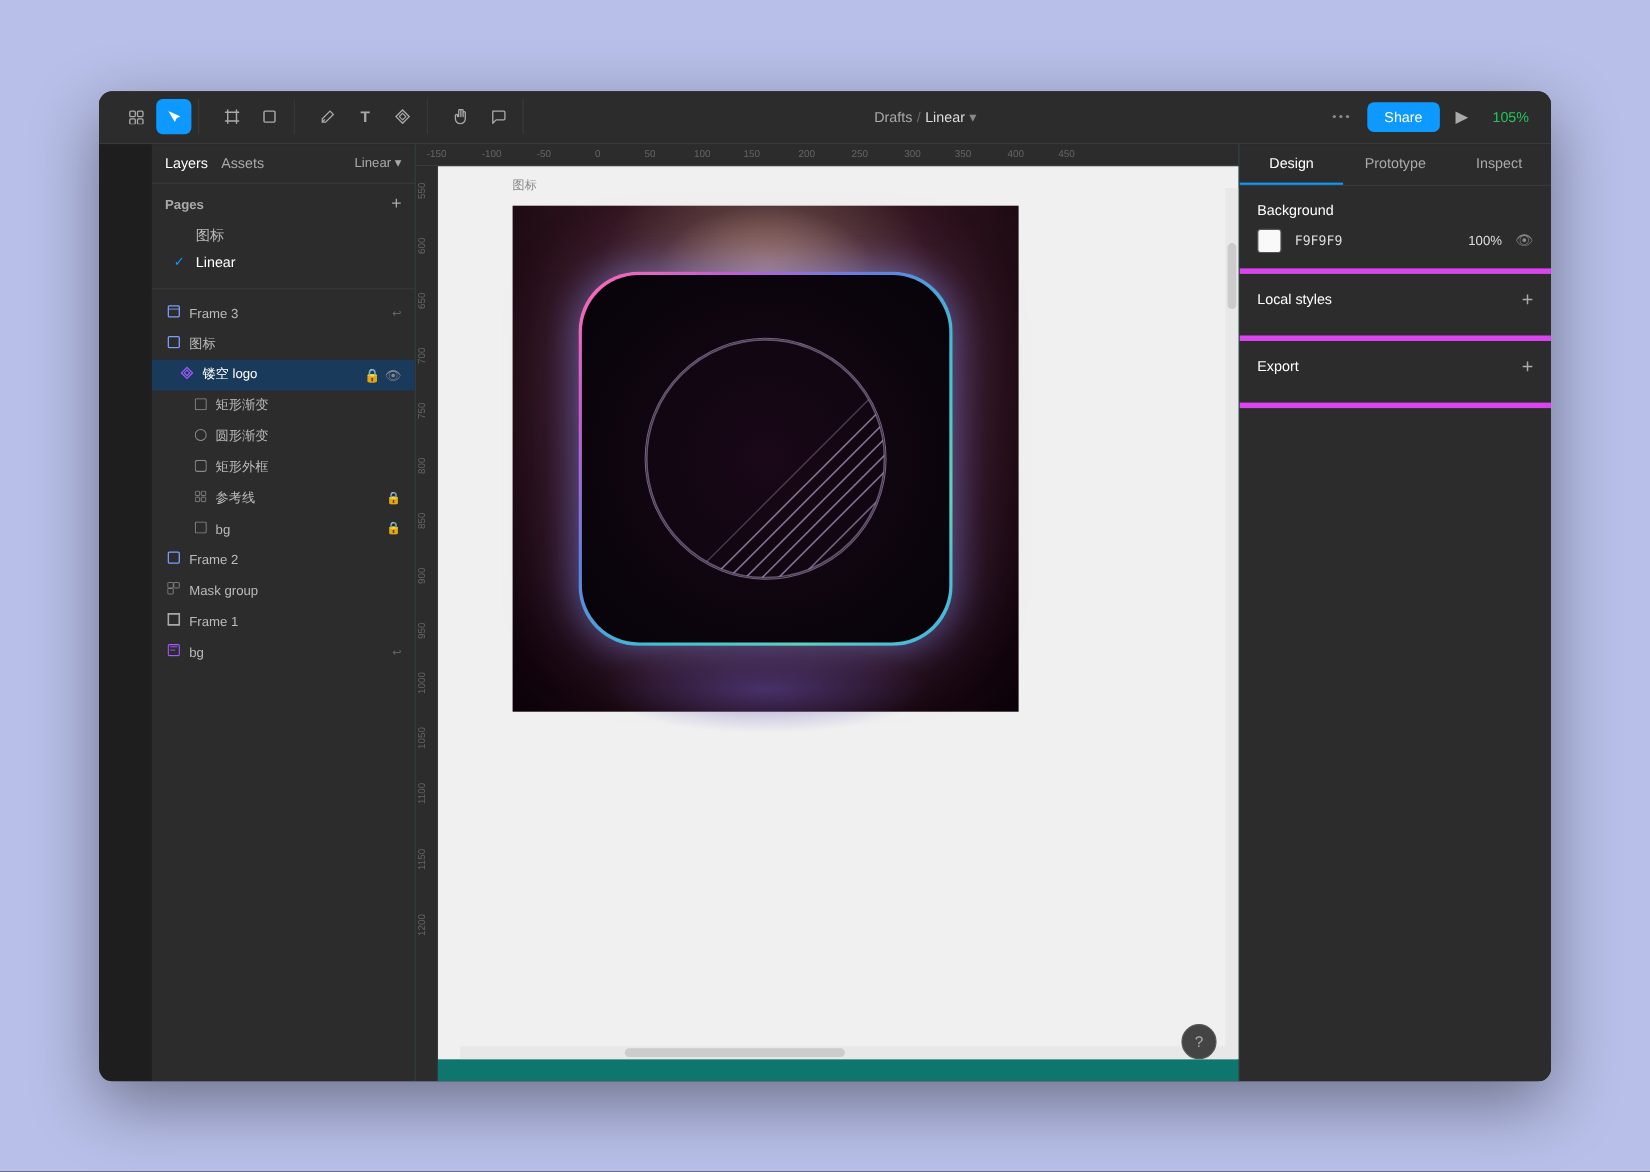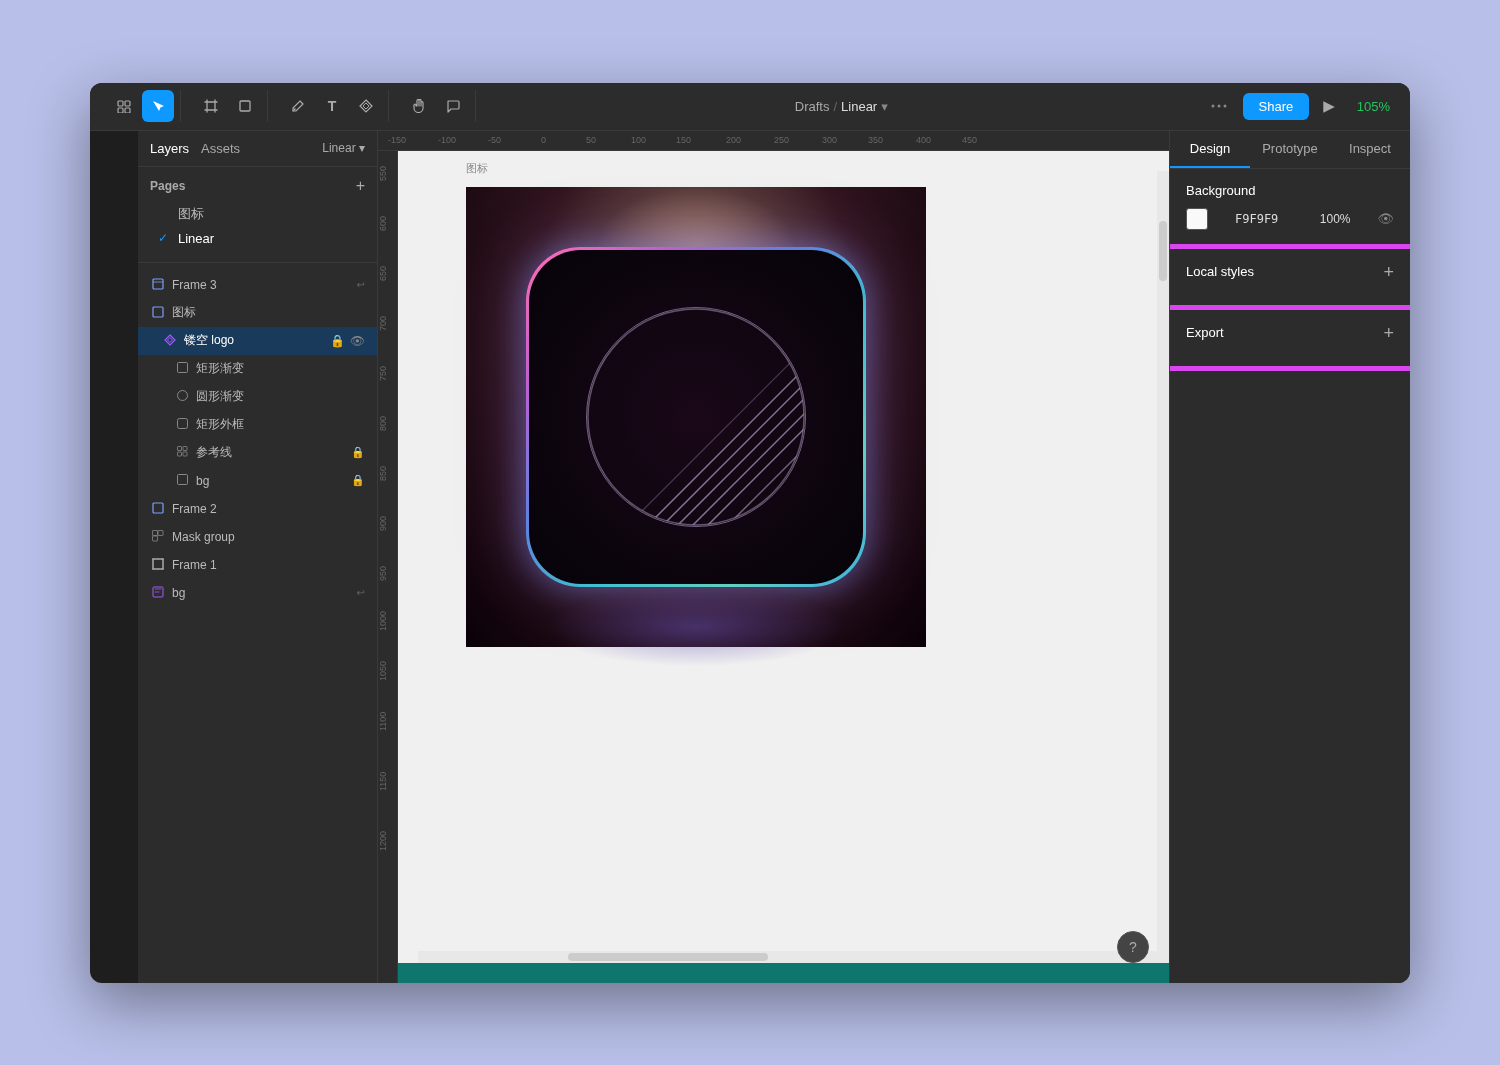--- a/index.html
+++ b/index.html
@@ -344,21 +344,21 @@
     }
     .scrollbar-thumb-v {
       width: 8px;
       height: 60px;
       background: #ccc;
       border-radius: 4px;
       margin-top: 50px;
     }
     
     .right-panel {
-      width: 241px;
+      width: 284px;
       background: #2c2c2c;
       border-left: 1px solid #3a3a3a;
       display: flex;
       flex-direction: column;
       flex-shrink: 0;
     }
     .right-panel-tabs {
       display: flex;
       border-bottom: 1px solid #3a3a3a;
     }
@@ -392,21 +392,21 @@
     }
     .right-section-add {
       color: #aaa;
       font-size: 18px;
       cursor: pointer;
       line-height: 1;
     }
     .bg-color-row {
       display: flex;
       align-items: center;
-      gap: 27px;
+      gap: 12px;
     }
     .color-swatch {
       width: 22px;
       height: 22px;
       border-radius: 3px;
       border: 1px solid #555;
       cursor: pointer;
       flex-shrink: 0;
     }
     .color-value {

